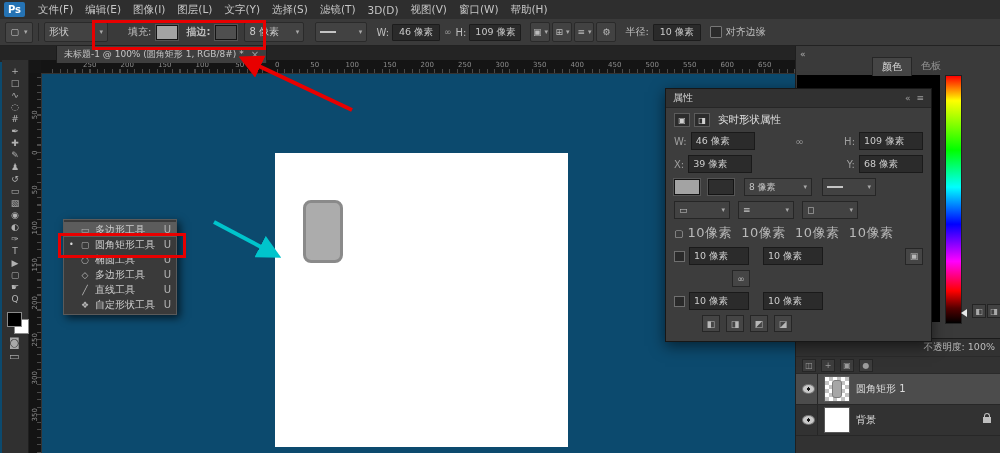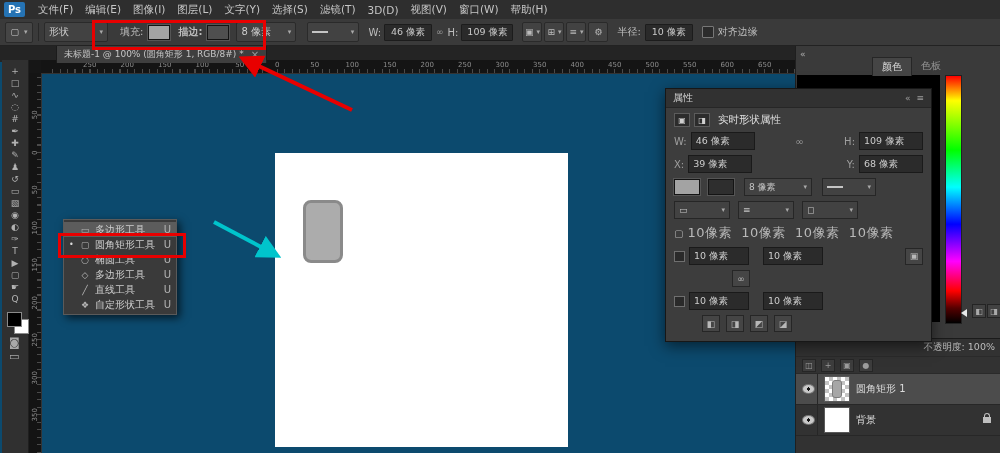--- a/index.html
+++ b/index.html
@@ -133,21 +133,21 @@
   <div class="optionsbar">
     <span class="tool-btn">
       <span>▢</span>
       <span class="caret">▾</span>
     </span>
     <span class="sep"></span>
     <span class="combo" style="width:54px;">
       <span>形状</span>
       <span class="caret">▾</span>
     </span>
-    <span class="lbl" style="margin-left:12px;">填充:</span>
+    <span class="lbl" style="margin-left:20px;">填充:</span>
     <span class="swatch" style="background:#a3a3a3;margin-left:5px;"></span>
     <span class="lbl" style="margin-left:8px;font-weight:bold;">描边:</span>
     <span class="swatch" style="background:#4f4f4f;margin-left:5px;"></span>
     <span class="combo" style="width:50px;margin-left:7px;">
       <span>8 像素</span>
       <span class="caret">▾</span>
     </span>
     <span class="combo" style="width:42px;margin-left:11px;">
       <span class="pline"></span>
       <span class="caret">▾</span>

